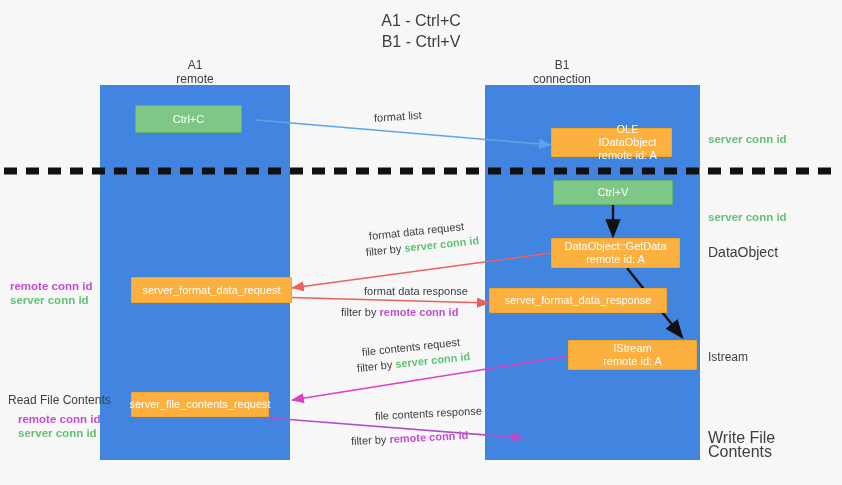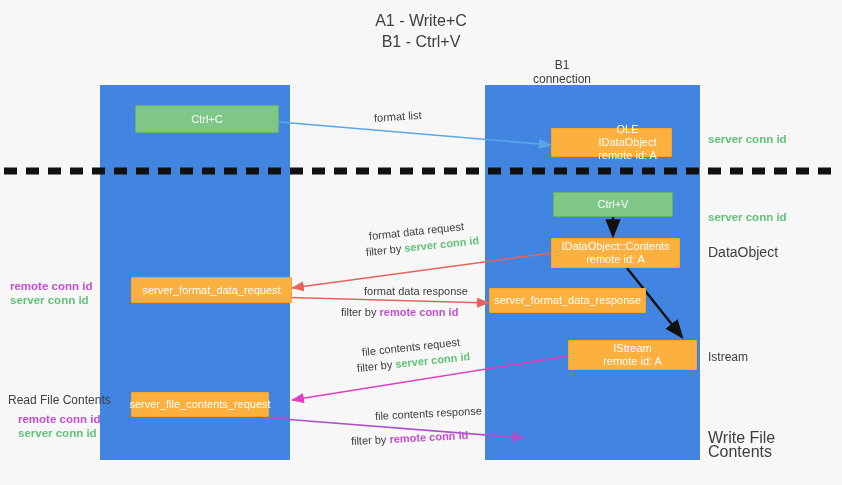--- a/index.html
+++ b/index.html
@@ -62,23 +62,27 @@
   
   #dashline{left:0;top:165px;width:842px;height:12px;}
   svg{display:block;overflow:visible;}
   #edges{position:absolute;left:0;top:0;width:842px;height:485px;pointer-events:none;}
 </style>
 </head>
 <body>
 
 <div id="stage">
 
-  <div id="title" class="abs">A1 - Write+C
+  <div id="title" class="abs">A1 - Ctrl+C
 B1 - Ctrl+V</div>
 
+  <div class="abs col-head" style="left:130px;top:58px;width:130px;">
+    <span class="l1">A1</span>
+    <span class="l2">remote</span>
+  </div>
   <div class="abs col-head" style="left:497px;top:58px;width:130px;">
     <span class="l1">B1</span>
     <span class="l2">connection</span>
   </div>
 
   <div id="laneA" class="abs lane"></div>
   <div id="laneB" class="abs lane"></div>
 
   <svg id="edges" viewBox="0 0 842 485">
     <defs>
@@ -111,38 +115,38 @@
 
     <path d="M568,356 L292,400" stroke="#e03fc0" stroke-width="1.6" fill="none" marker-end="url(#ah-magenta)"></path>
 
     <path d="M131,407 L524,438" stroke="#b050c8" stroke-width="1.6" fill="none" marker-end="url(#ah-purple)"></path>
   </svg>
 
   <svg id="dashline" class="abs" viewBox="0 0 842 12">
     <line x1="4" y1="6" x2="838" y2="6" stroke="#111111" stroke-width="7" stroke-dasharray="13 9" stroke-linecap="butt"></line>
   </svg>
 
-  <div class="abs box green" style="left:135px;top:105px;width:144px;height:28px;">Ctrl+C</div>
+  <div class="abs box green" style="left:135px;top:105px;width:107px;height:28px;">Ctrl+C</div>
 
   <div class="abs box orange" style="left:131px;top:277px;width:161px;height:26px;">server_format_data_request</div>
 
   <div class="abs box orange" style="left:131px;top:392px;width:138px;height:25px;">server_file_contents_request</div>
 
   <div class="abs box orange" style="left:551px;top:128px;width:121px;height:29px;padding-left:36px;">OLE IDataObject
 remote id: A</div>
 
-  <div class="abs box green" style="left:553px;top:192px;width:120px;height:25px;">Ctrl+V</div>
+  <div class="abs box green" style="left:553px;top:180px;width:120px;height:25px;">Ctrl+V</div>
 
-  <div class="abs box orange" style="left:551px;top:238px;width:129px;height:30px;">IDataObject::Contents
+  <div class="abs box orange" style="left:551px;top:238px;width:129px;height:30px;">DataObject::GetData
 remote id: A</div>
 
   <div class="abs box orange" style="left:568px;top:340px;width:129px;height:30px;">IStream
 remote id: A</div>
 
-  <div class="abs box orange" style="left:489px;top:288px;width:157px;height:25px;">server_format_data_response</div>
+  <div class="abs box orange" style="left:489px;top:288px;width:178px;height:25px;">server_format_data_response</div>
 
 
   <div class="abs side green-txt" style="left:708px;top:132px;">server conn id</div>
 
   <div class="abs side green-txt" style="left:708px;top:210px;">server conn id</div>
 
   <div class="abs side plain" style="left:708px;top:245px;font-size:14px;">DataObject</div>
 
   <div class="abs side plain" style="left:708px;top:350px;font-size:12px;">Istream</div>
 

